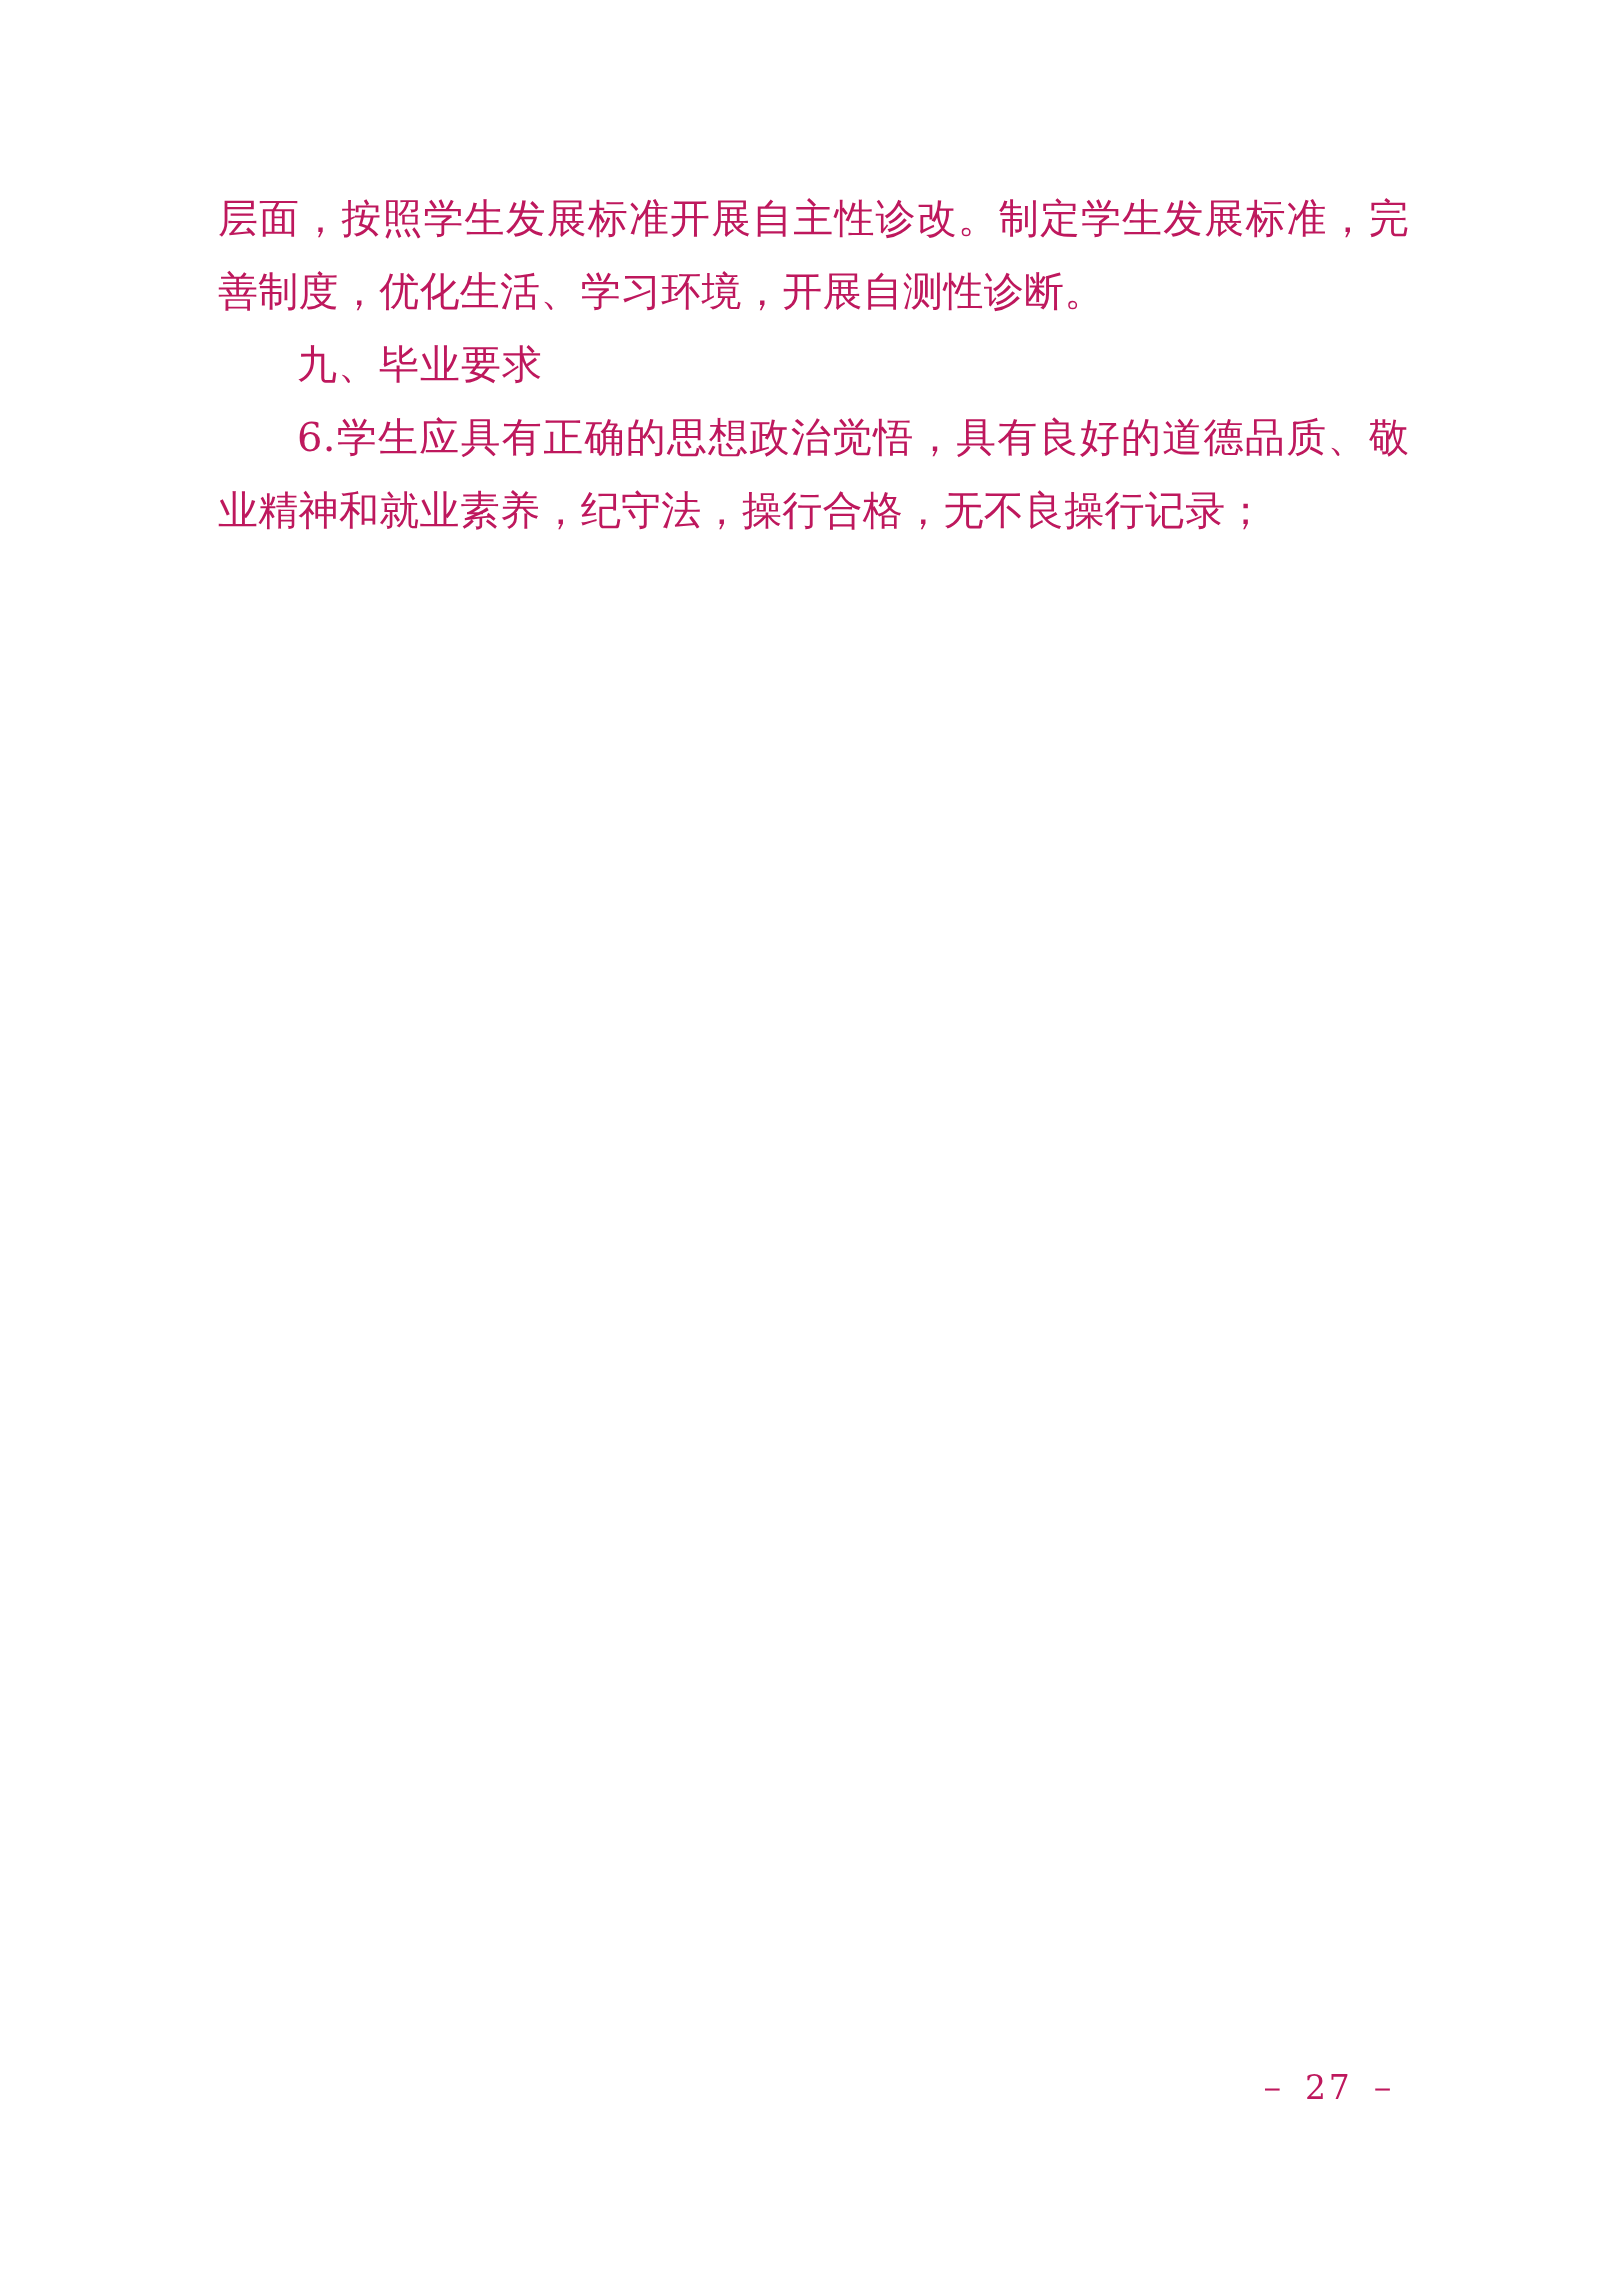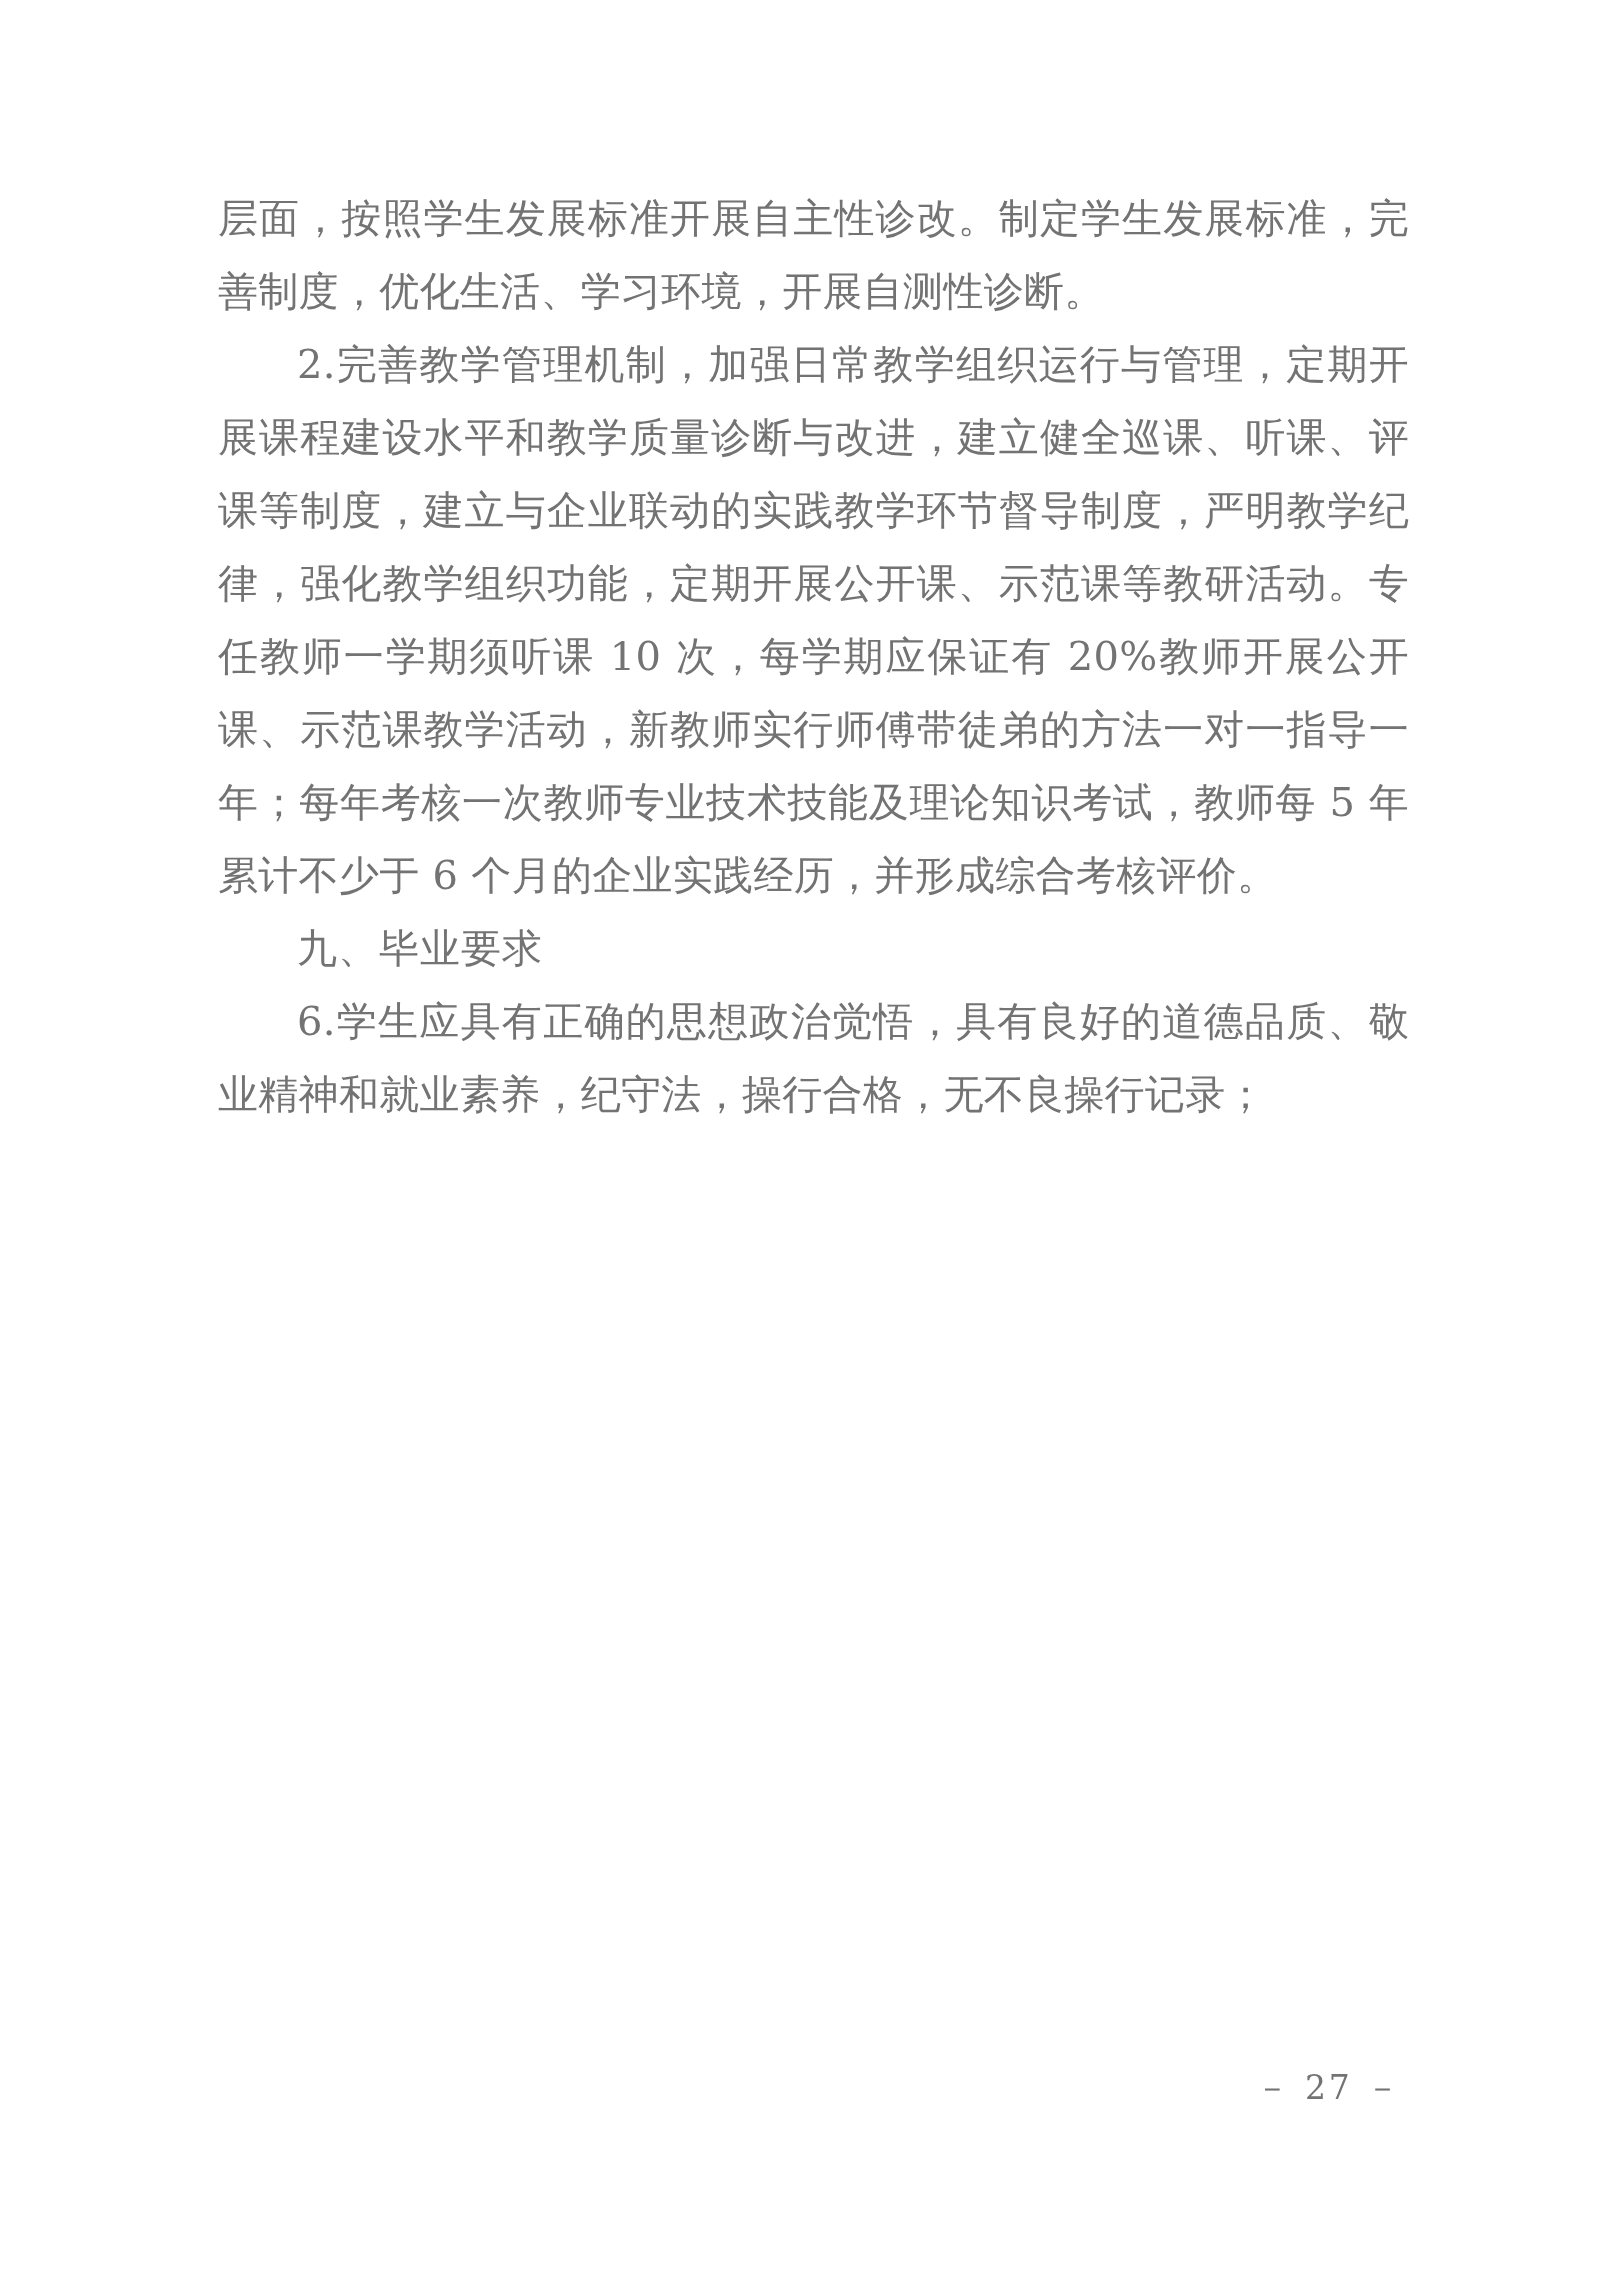--- a/index.html
+++ b/index.html
@@ -7,21 +7,21 @@
     padding: 0;
     background: #ffffff;
   }
   .page {
     position: relative;
     width: 1620px;
     height: 2292px;
     background: #ffffff;
     box-sizing: border-box;
     font-family: "DejaVu Serif", "Liberation Serif", serif;
-    color: #737373;
+    color: #be185d;
     overflow: hidden;
   }
   .content {
     position: absolute;
     left: 218px;
     top: 182px;
     width: 1191px;
   }
   .para {
     font-size: 40px;
@@ -53,21 +53,20 @@
   }
 </style>
 </head>
 <body>
 
 <div class="page">
   <div class="content">
 
     <p class="para">层面，按照学生发展标准开展自主性诊改。制定学生发展标准，完善制度，优化生活、学习环境，开展自测性诊断。</p>
 
-    <p class="para indent">2.完善教学管理机制，加强日常教学组织运行与管理，定期开展课程建设水平和教学质量诊断与改进，建立健全巡课、听课、评课等制度，建立与企业联动的实践教学环节督导制度，严明教学纪律，强化教学组织功能，定期开展公开课、示范课等教研活动。专任教师一学期须听课 10 次，每学期应保证有 20%教师开展公开课、示范课教学活动，新教师实行师傅带徒弟的方法一对一指导一年；每年考核一次教师专业技术技能及理论知识考试，教师每 5 年累计不少于 6 个月的企业实践经历，并形成综合考核评价。</p>
 
 
 
     <h2 class="heading">九、毕业要求</h2>
 
     <p class="para indent">6.学生应具有正确的思想政治觉悟，具有良好的道德品质、敬业精神和就业素养，纪守法，操行合格，无不良操行记录；</p>
 
   </div>
 
   <div class="pagenum-wrap">－ 27 －</div>

